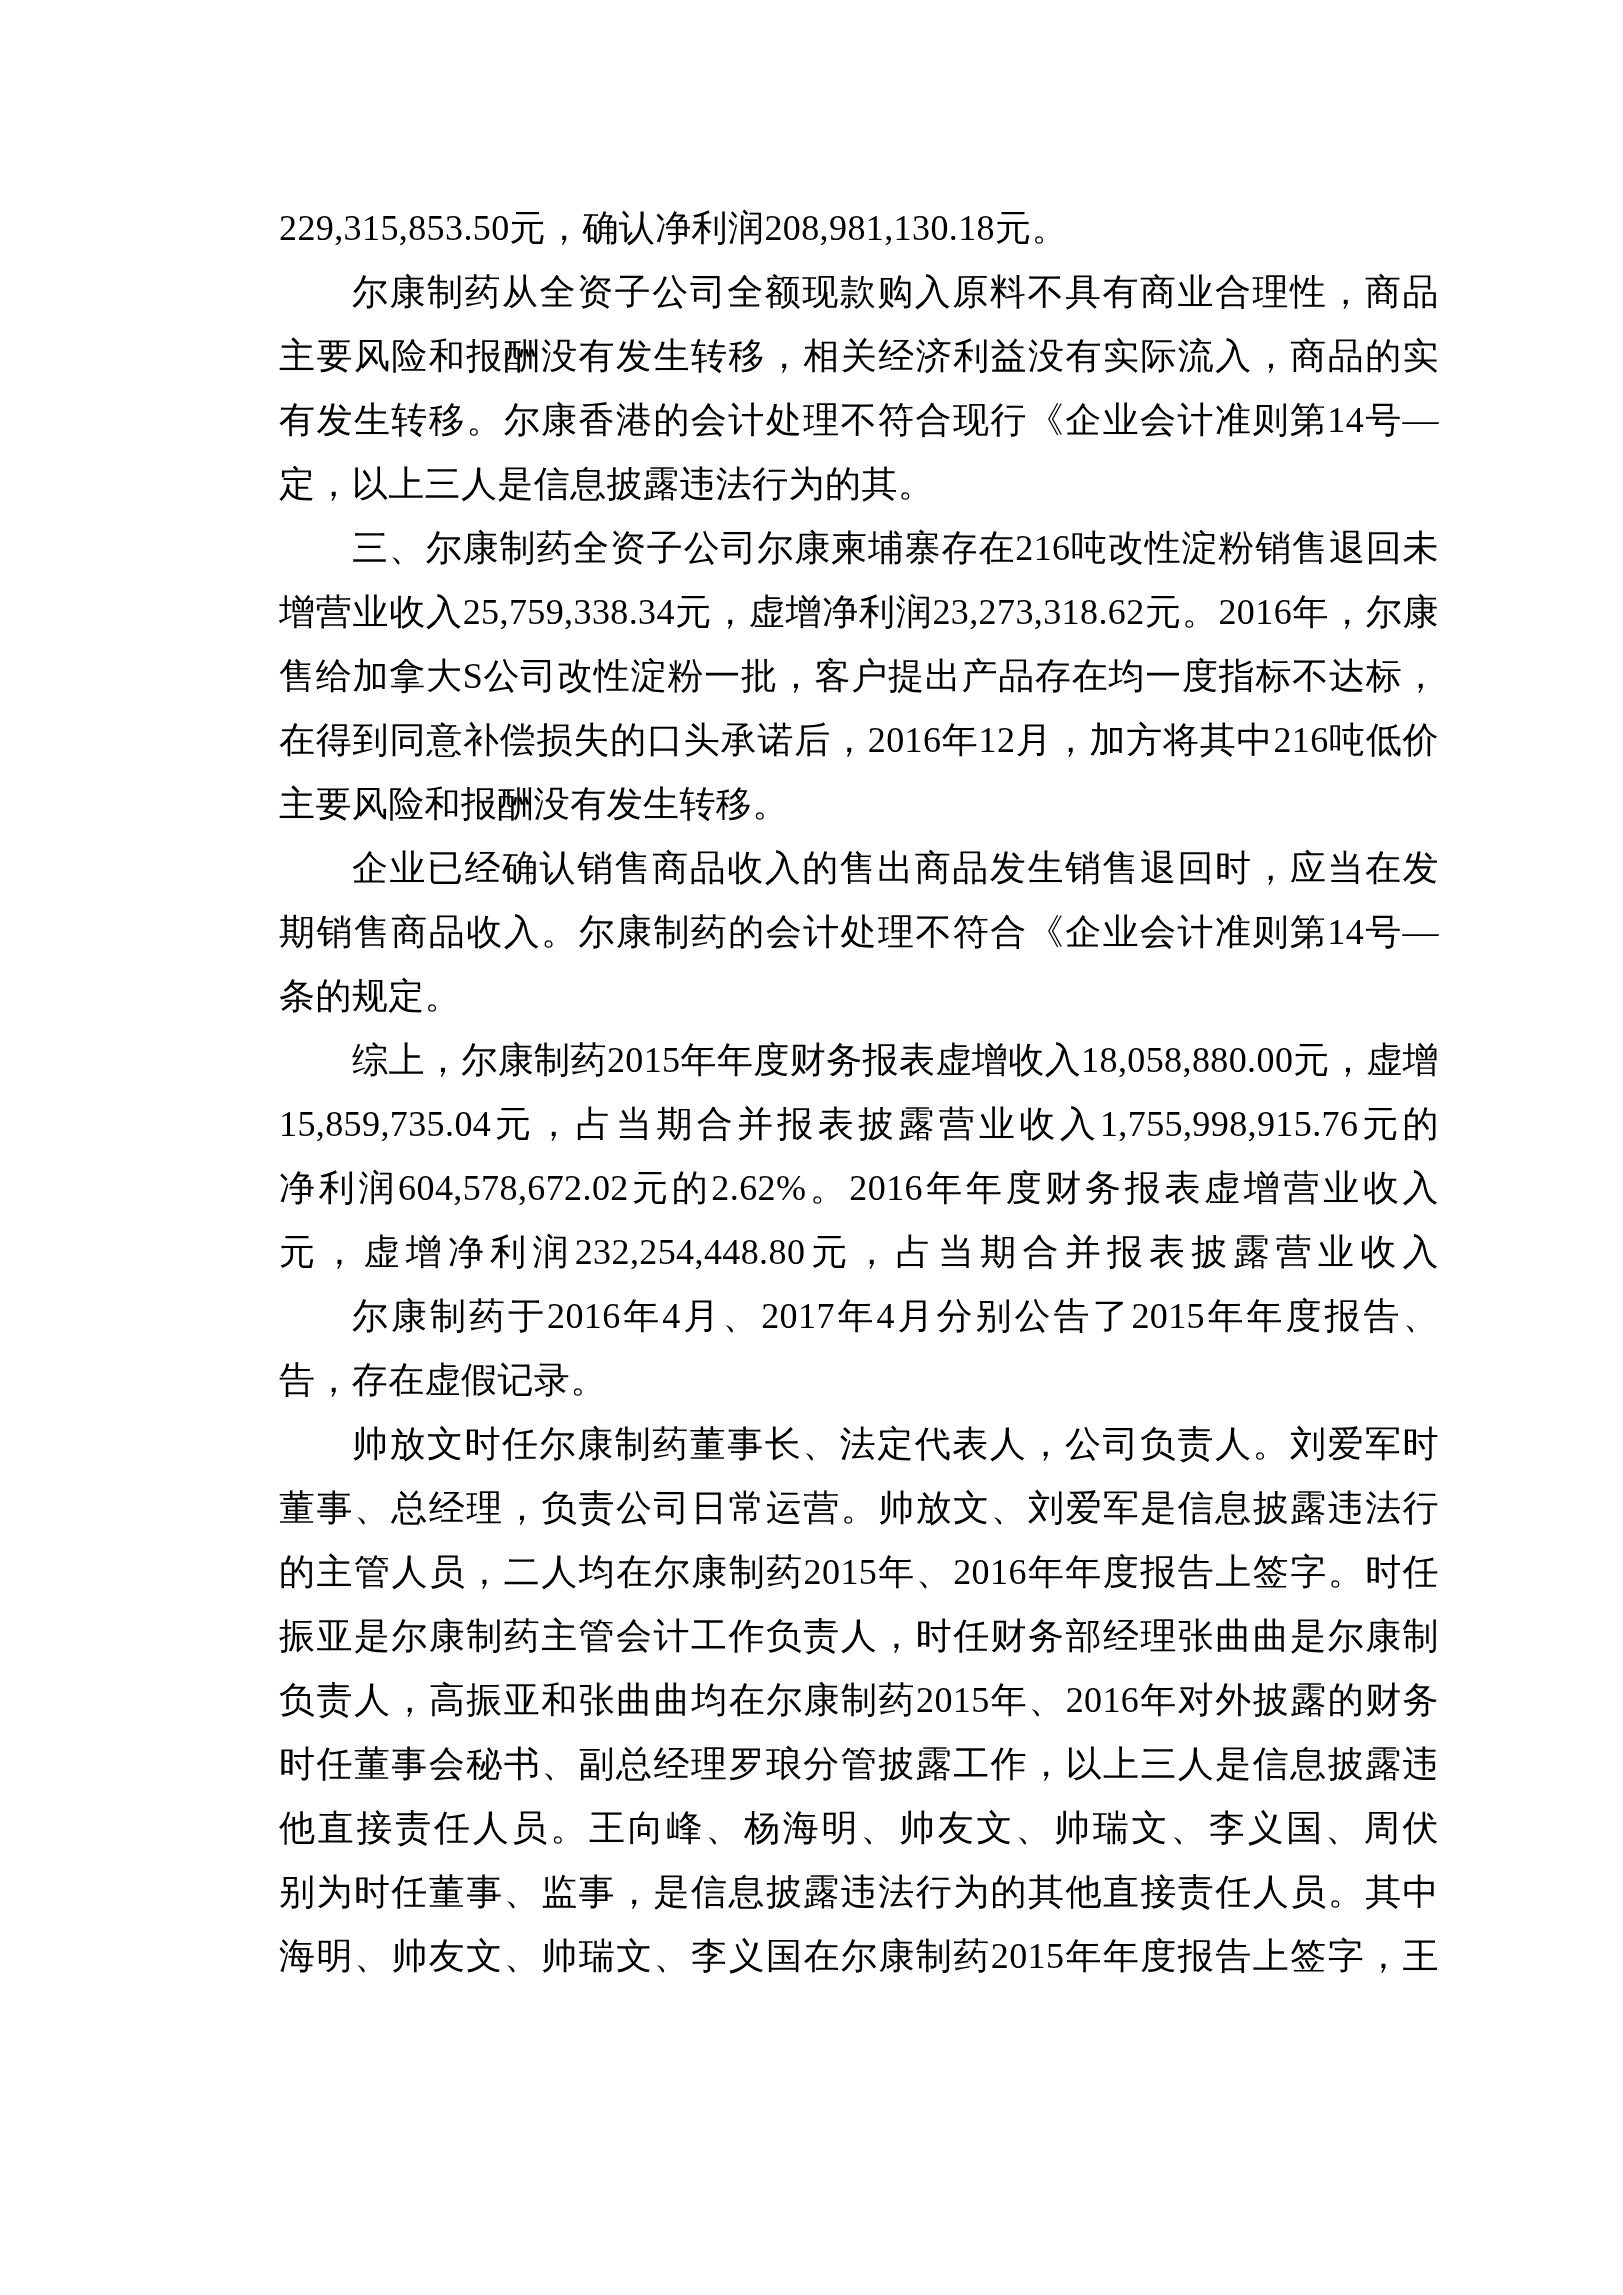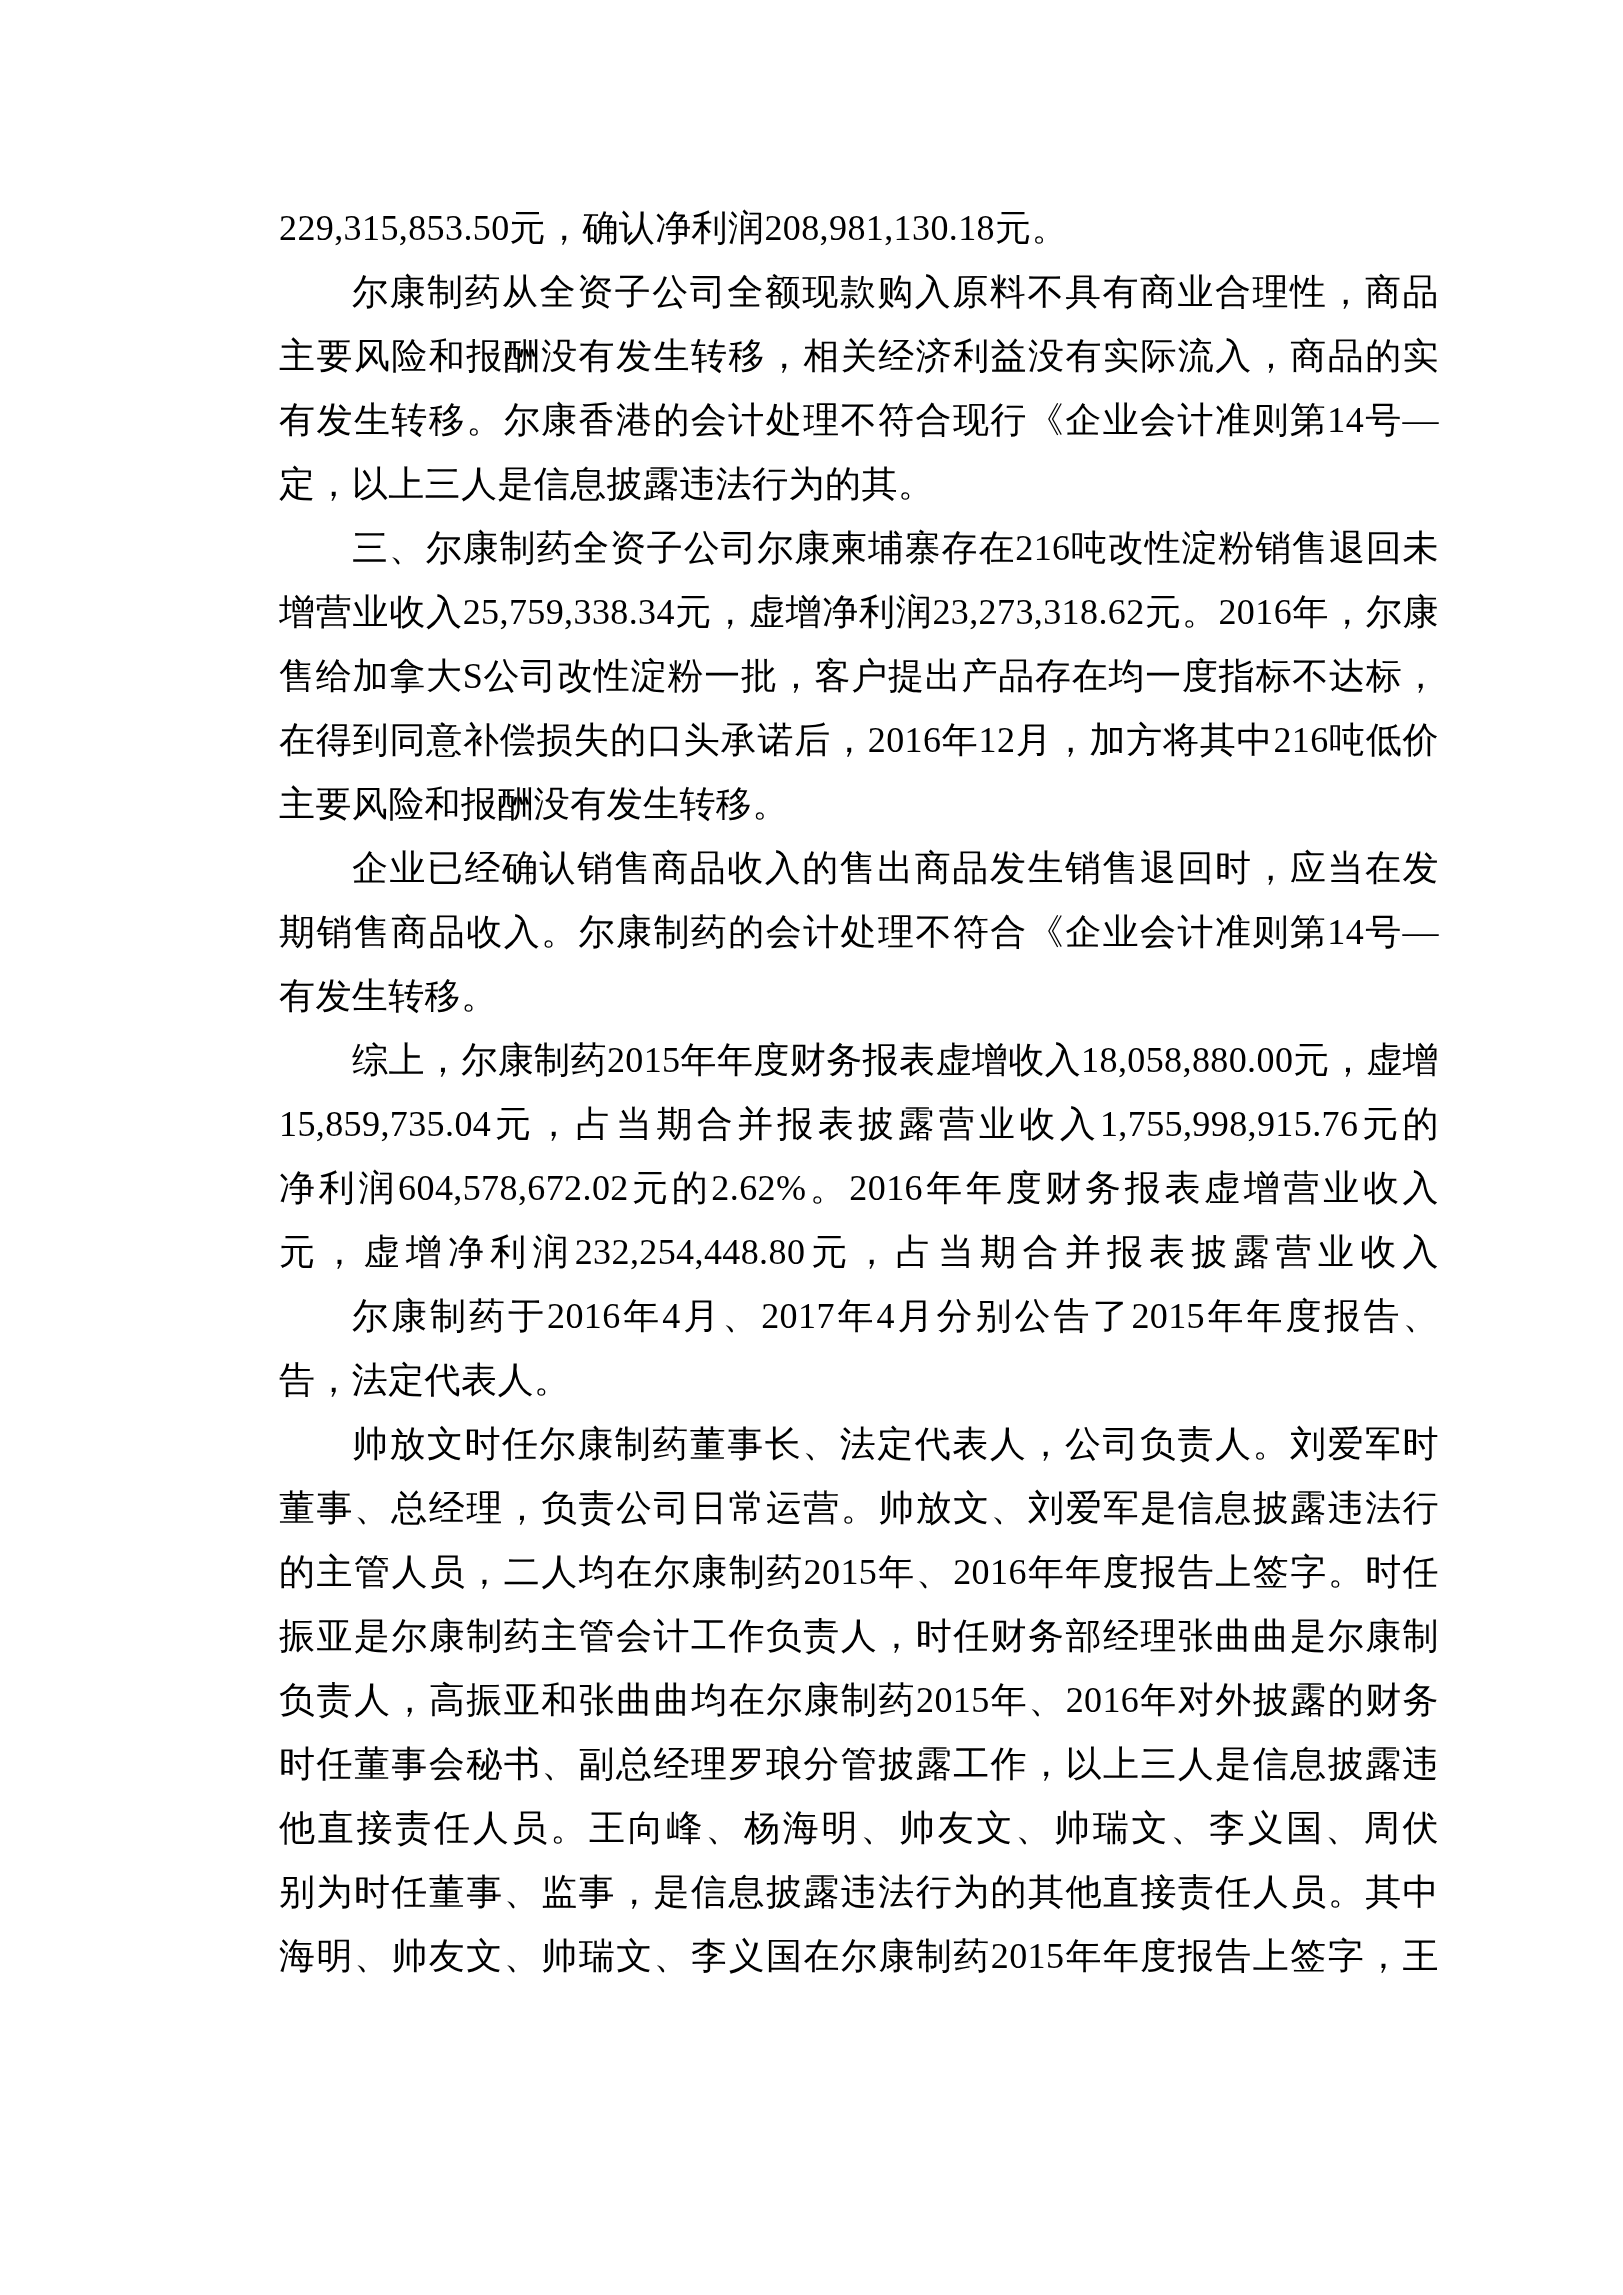--- a/index.html
+++ b/index.html
@@ -47,27 +47,27 @@
     <div class="line">主要风险和报酬没有发生转移，相关经济利益没有实际流入，商品的实际控制权没</div>
     <div class="line">有发生转移。尔康香港的会计处理不符合现行《企业会计准则第14号—收入》的规</div>
     <div class="line para-end">定，以上三人是信息披露违法行为的其。</div>
     <div class="line indent">三、尔康制药全资子公司尔康柬埔寨存在216吨改性淀粉销售退回未确认，虚</div>
     <div class="line">增营业收入25,759,338.34元，虚增净利润23,273,318.62元。2016年，尔康柬埔寨销</div>
     <div class="line">售给加拿大S公司改性淀粉一批，客户提出产品存在均一度指标不达标，要求退货，</div>
     <div class="line">在得到同意补偿损失的口头承诺后，2016年12月，加方将其中216吨低价处理，尔</div>
     <div class="line para-end">主要风险和报酬没有发生转移。</div>
     <div class="line indent">企业已经确认销售商品收入的售出商品发生销售退回时，应当在发生时冲减当</div>
     <div class="line">期销售商品收入。尔康制药的会计处理不符合《企业会计准则第14号—收入》第九</div>
-    <div class="line para-end">有发生转移。</div>
+    <div class="line para-end">条的规定。</div>
     <div class="line indent">综上，尔康制药2015年年度财务报表虚增收入18,058,880.00元，虚增净利润</div>
     <div class="line">15,859,735.04元，占当期合并报表披露营业收入1,755,998,915.76元的1.03%，披露</div>
     <div class="line">净利润604,578,672.02元的2.62%。2016年年度财务报表虚增营业收入255,075,191.84</div>
     <div class="line">元，虚增净利润232,254,448.80元，占当期合并报表披露营业收入2,960,896,815.03</div>
     <div class="line indent">尔康制药于2016年4月、2017年4月分别公告了2015年年度报告、2016年年度报</div>
-    <div class="line para-end">告，法定代表人。</div>
+    <div class="line para-end">告，存在虚假记录。</div>
     <div class="line indent">帅放文时任尔康制药董事长、法定代表人，公司负责人。刘爱军时任尔康制药</div>
     <div class="line">董事、总经理，负责公司日常运营。帅放文、刘爱军是信息披露违法行为直接负责</div>
     <div class="line">的主管人员，二人均在尔康制药2015年、2016年年度报告上签字。时任财务总监高</div>
     <div class="line">振亚是尔康制药主管会计工作负责人，时任财务部经理张曲曲是尔康制药会计机构</div>
     <div class="line">负责人，高振亚和张曲曲均在尔康制药2015年、2016年对外披露的财务报表上签字，</div>
     <div class="line">时任董事会秘书、副总经理罗琅分管披露工作，以上三人是信息披露违法行为的其</div>
     <div class="line">他直接责任人员。王向峰、杨海明、帅友文、帅瑞文、李义国、周伏军、陈文献分</div>
     <div class="line">别为时任董事、监事，是信息披露违法行为的其他直接责任人员。其中王向峰、杨</div>
     <div class="line">海明、帅友文、帅瑞文、李义国在尔康制药2015年年度报告上签字，王向峰、杨海</div>
   </div>

